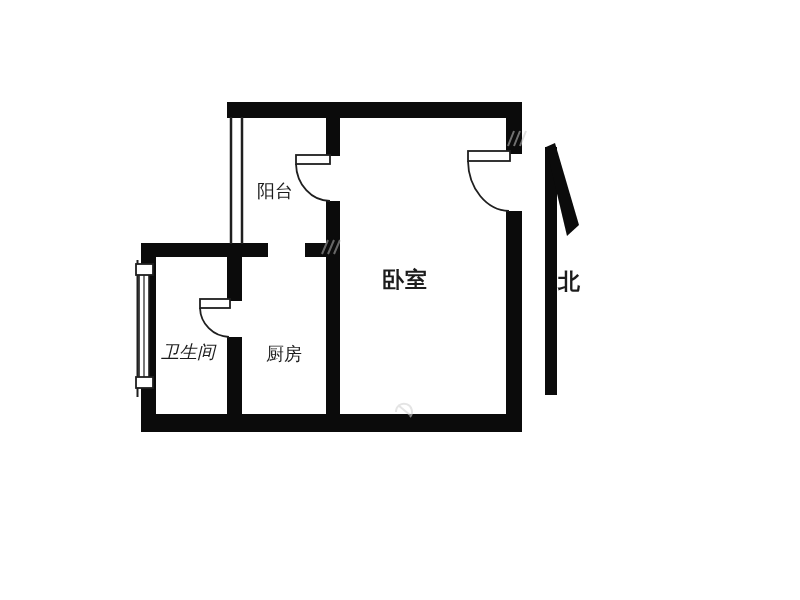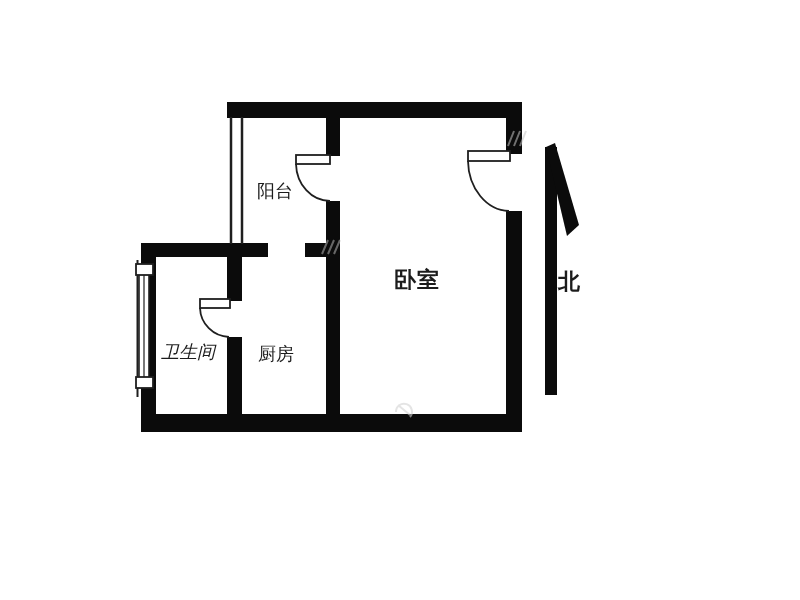--- a/index.html
+++ b/index.html
@@ -3,23 +3,23 @@
 <meta charset="utf-8">
 <style>
   html,body{margin:0;padding:0;background:#ffffff;}
   .canvas{
     position:relative;width:800px;height:600px;background:#ffffff;
     font-family:"Liberation Sans","DejaVu Sans",sans-serif;overflow:hidden;
   }
   .plan-svg{position:absolute;left:0;top:0;}
   .room-label{position:absolute;color:#1c1c1c;white-space:nowrap;line-height:1;}
   .lbl-balcony{left:257px;top:182px;font-size:18px;}
-  .lbl-bedroom{left:394px;top:269px;font-size:22px;font-weight:bold;letter-spacing:1px;}
+  .lbl-bedroom{left:382px;top:269px;font-size:22px;font-weight:bold;letter-spacing:1px;}
   .lbl-bathroom{left:161px;top:343px;font-size:18px;font-style:italic;}
-  .lbl-kitchen{left:258px;top:345px;font-size:18px;}
+  .lbl-kitchen{left:266px;top:345px;font-size:18px;}
   .lbl-north{left:558px;top:271px;font-size:22px;font-weight:bold;}
 </style>
 </head>
 <body>
 
 <div class="canvas">
 
   <svg class="plan-svg" width="800" height="600" viewBox="0 0 800 600">
 
     <g fill="#0b0b0b" stroke="none">

